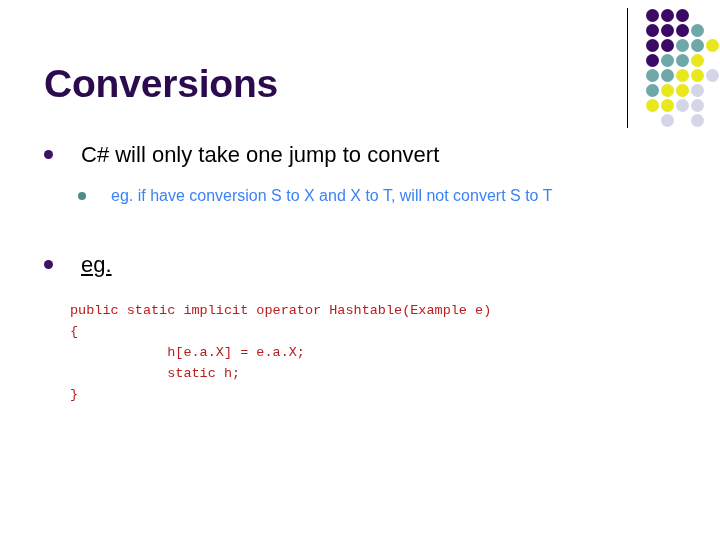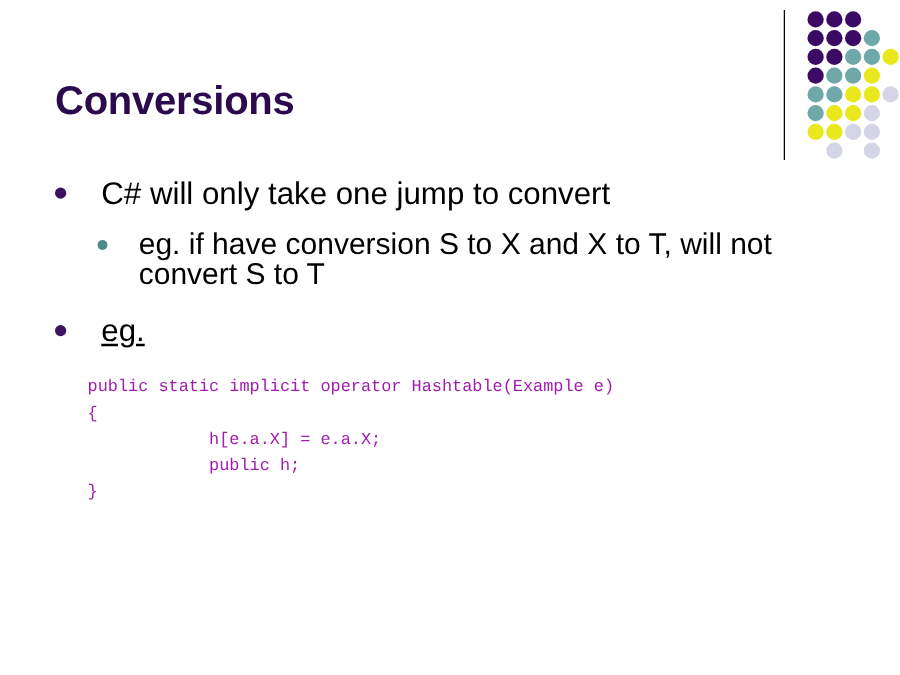--- a/index.html
+++ b/index.html
@@ -51,34 +51,34 @@
     width: 13px;
     height: 13px;
     border-radius: 50%;
   }
 
   
   .title {
     position: absolute;
     left: 44px;
     top: 62px;
-    font-size: 32px;
+    font-size: 39px;
     font-weight: bold;
     color: #2b0a4d;
     letter-spacing: -0.2px;
     white-space: nowrap;
   }
 
   
   .bullet-l1 {
     position: absolute;
     left: 44px;
     width: 590px;
     color: #000000;
-    font-size: 25px;
+    font-size: 22px;
     line-height: 26px;
   }
   .bullet-l1 .marker {
     position: absolute;
     left: 0px;
     top: 8px;
     width: 9px;
     height: 9px;
     border-radius: 50%;
     background: #3b1360;
@@ -86,22 +86,22 @@
   .bullet-l1 .text {
     display: block;
     margin-left: 37px;
     font-weight: normal;
   }
 
   .bullet-l2 {
     position: absolute;
     left: 78px;
     width: 580px;
-    color: #000000;
-    font-size: 24px;
+    color: #3b82f6;
+    font-size: 16px;
     line-height: 24px;
   }
   .bullet-l2 .marker {
     position: absolute;
     left: 0px;
     top: 8px;
     width: 8px;
     height: 8px;
     border-radius: 50%;
     background: #4d8b8b;
@@ -117,21 +117,21 @@
 
   
   .code {
     position: absolute;
     left: 70px;
     top: 300px;
     width: 600px;
     font-family: "Liberation Mono", monospace;
     font-size: 13.5px;
     line-height: 21px;
-    color: #a21caf;
+    color: #b91c1c;
     white-space: pre;
   }
   .code-line { white-space: pre; }
 </style>
 </head>
 <body>
 
 <div class="slide">
 
   <div class="deco">
@@ -181,15 +181,15 @@
   <div class="bullet-l2" id="bullet-sub">
     <span class="marker"></span>
     <span class="text">eg. if have conversion S to X and X to T, will not convert S to T</span>
   </div>
 
   <div class="bullet-l1" id="bullet-two">
     <span class="marker"></span>
     <span class="text">eg.</span>
   </div>
 
-  <div class="code" id="code-block"><div class="code-line">public static implicit operator Hashtable(Example e)</div><div class="code-line">{</div><div class="code-line">            h[e.a.X] = e.a.X;</div><div class="code-line">            public h;</div><div class="code-line">}</div></div>
+  <div class="code" id="code-block"><div class="code-line">public static implicit operator Hashtable(Example e)</div><div class="code-line">{</div><div class="code-line">            h[e.a.X] = e.a.X;</div><div class="code-line">            static h;</div><div class="code-line">}</div></div>
 
 </div>
 
 </body></html>

